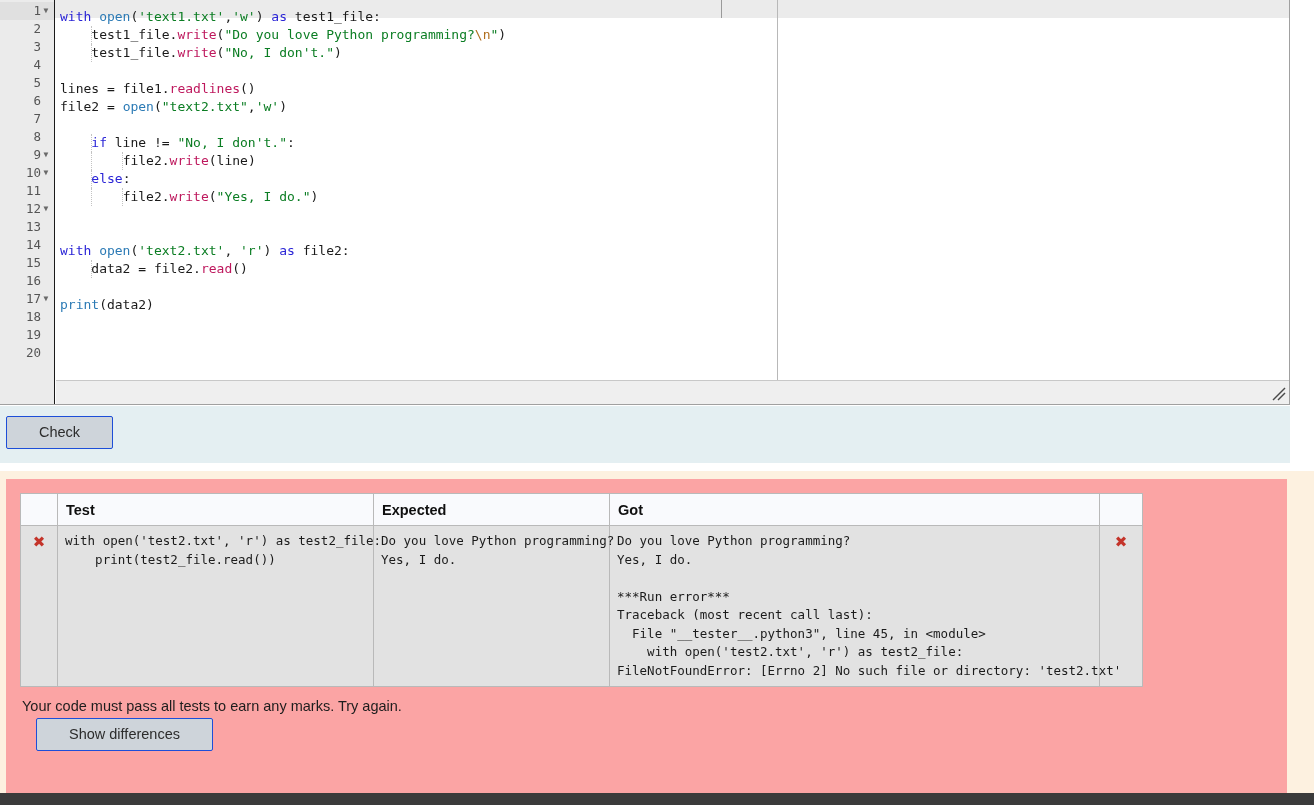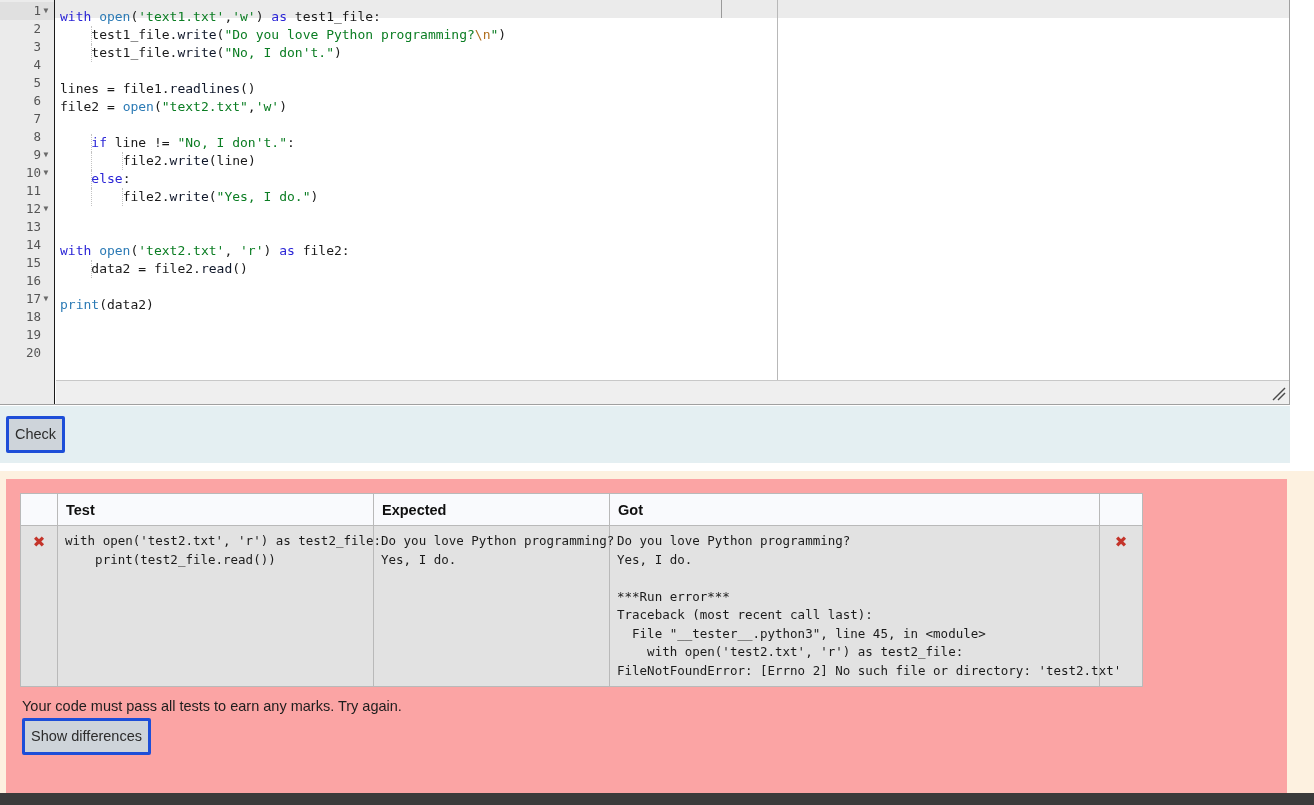--- a/index.html
+++ b/index.html
@@ -104,21 +104,21 @@
   .resize-handle {
     position: absolute;
     right: 3px; bottom: 3px;
     width: 14px; height: 14px;
   }
 
   
   .t-kw   { color: #2a24d6; }
   .t-bi   { color: #2b7ab5; }
   .t-str  { color: #0b7d23; }
-  .t-prop { color: #0f172a; }
+  .t-prop { color: #be185d; }
   .t-esc  { color: #b06f1f; }
   .t-plain{ color: #1a1a1a; }
   .indent-guide {
     position: absolute;
     top: 0; bottom: 0;
     width: 1px;
     border-left: 1px dotted #c3c3c3;
   }
 
   
@@ -127,23 +127,23 @@
     left: 0; top: 406px;
     width: 1290px;
     height: 57px;
     background: #e4eff2;
   }
   .btn {
     font-family: "Liberation Sans", sans-serif;
     font-size: 14.5px;
     color: #2c2c2c;
     background: #ced4da;
-    border: 3px solid #1d4ed8;
+    border: 1px solid #1d4ed8;
     border-radius: 2px;
-    padding: 7px 6px;
+    padding: 7px 32px;
     cursor: pointer;
     line-height: 1.15;
   }
   .check-btn { position: absolute; left: 6px; top: 10px; }
 
   
   .feedback-outer {
     position: absolute;
     left: 0; top: 471px;
     width: 1314px;
@@ -199,21 +199,21 @@
     font-weight: bold;
     font-family: "DejaVu Sans", sans-serif;
     line-height: 1;
   }
   .fb-msg {
     font-family: "Liberation Sans", sans-serif;
     font-size: 14.5px;
     color: #1d1d1d;
     margin: 11px 0 4px 2px;
   }
-  .diff-btn { margin-left: 2px; }
+  .diff-btn { margin-left: 16px; }
 
   .bottom-bar {
     position: absolute;
     left: 0; top: 793px;
     width: 1314px; height: 12px;
     background: #3b3b3b;
   }
 </style>
 </head>
 <body>

